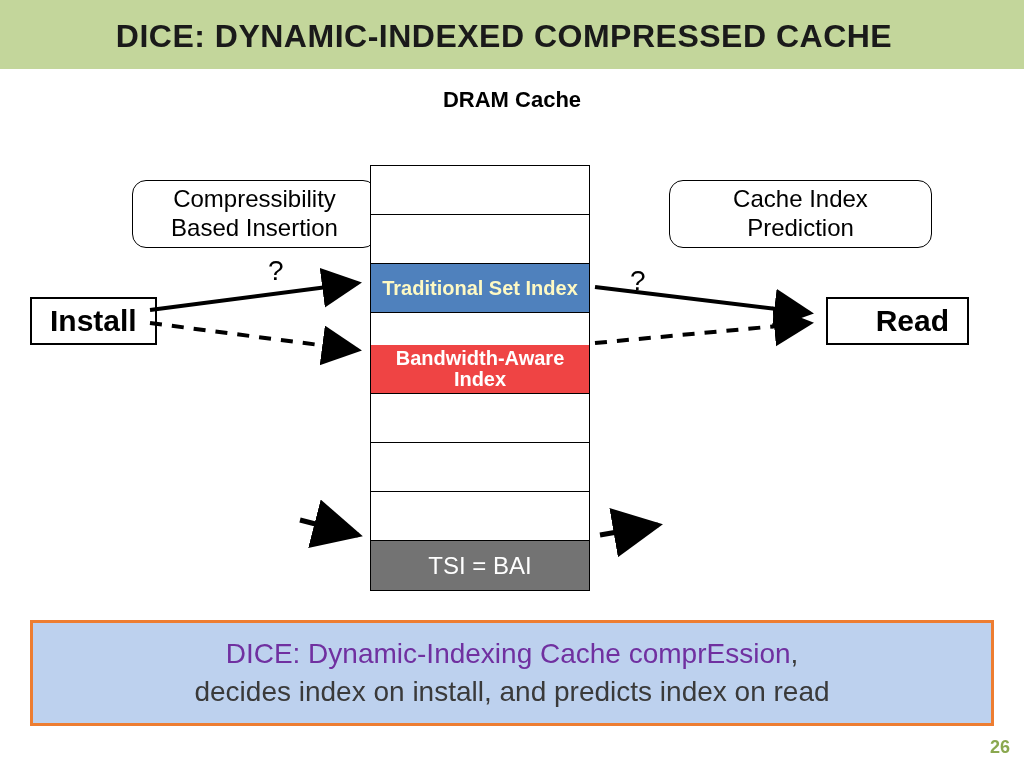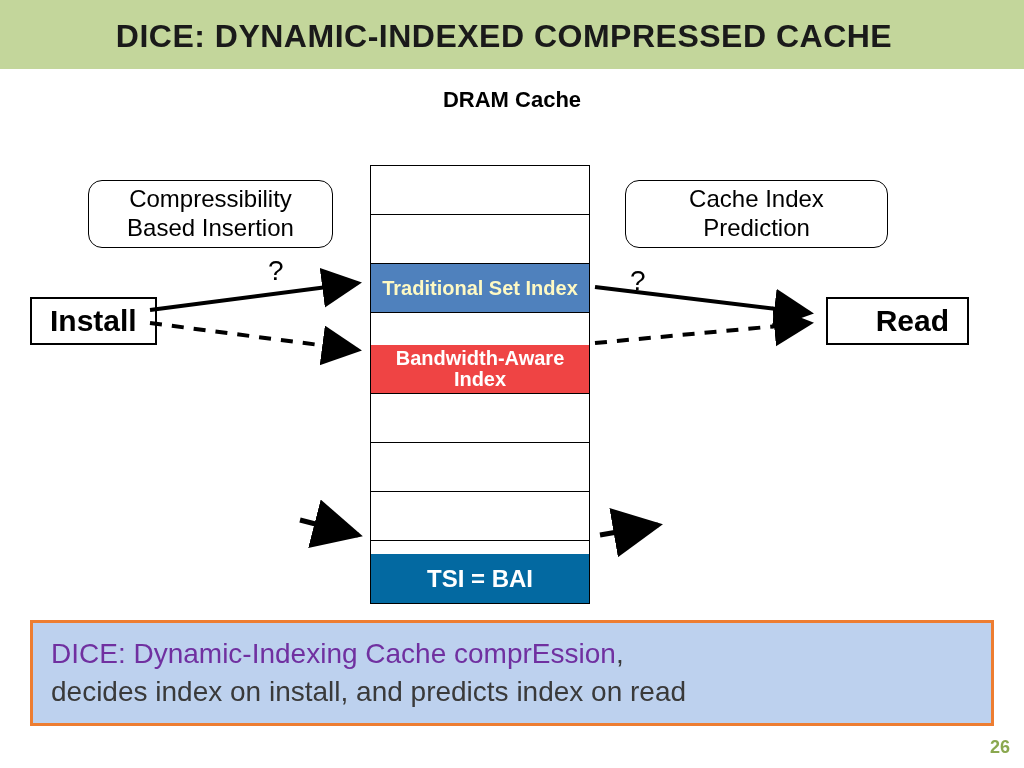--- a/index.html
+++ b/index.html
@@ -53,31 +53,32 @@
     justify-content: center;
     text-align: center;
     font-size: 20px;
     font-weight: 700;
     line-height: 1.05;
   }
   .cache-cell:last-child { border-bottom: none; }
   .cell-empty { background: #fff; }
   .cell-trad { background: #4f81bd; color: #fef9c3; }
   .cell-bw   { background: #ef4444; color: #fff; margin-top: 32px; }
-  .cell-tsi  { background: #0369a1; color: #fff; font-size: 24px; font-weight: 700; margin-top: 13px; }
+  .cell-tsi  { background: #737373; color: #fff; font-size: 24px; font-weight: 400; }
   
   .side-box {
     position: absolute;
     border: 1.5px solid #000;
     border-radius: 14px;
     padding: 4px 14px;
     text-align: center;
     font-size: 24px;
     line-height: 1.2;
     background: #fff;
+    margin-left: 44px;
   }
   .side-left  { left: 88px;  top: 15px; width: 245px; }
   .side-right { left: 625px; top: 15px; width: 263px; }
   
   .action-box {
     position: absolute;
     border: 2.5px solid #000;
     background: #fff;
     font-size: 30px;
     font-weight: 800;
@@ -95,21 +96,21 @@
   .qr { left: 630px; top: 100px; }
   
   .callout {
     position: absolute;
     left: 30px;
     right: 30px;
     bottom: 42px;
     background: #bdd1ee;
     border: 3px solid #ed7d31;
     padding: 12px 18px;
-    text-align: left;
+    text-align: center;
     font-size: 28px;
     line-height: 1.35;
     color: #3a3a3a;
   }
   .callout .purple { color: #7030a0; }
   .page-num {
     position: absolute;
     right: 14px;
     bottom: 10px;
     color: #8aa84f;

